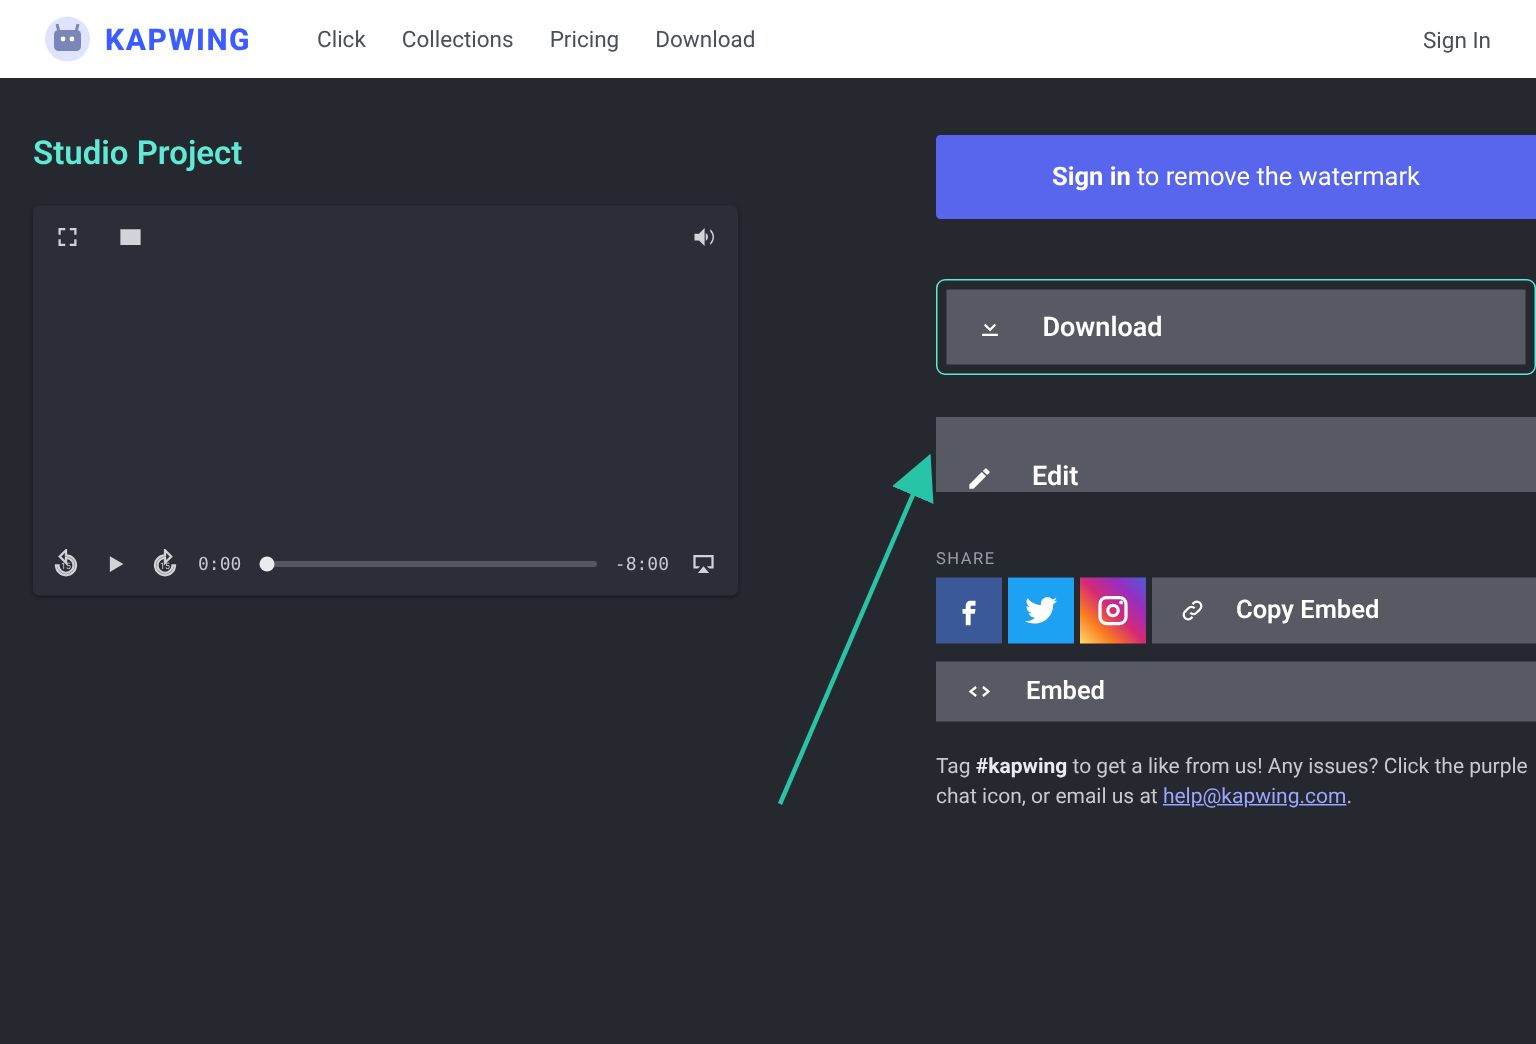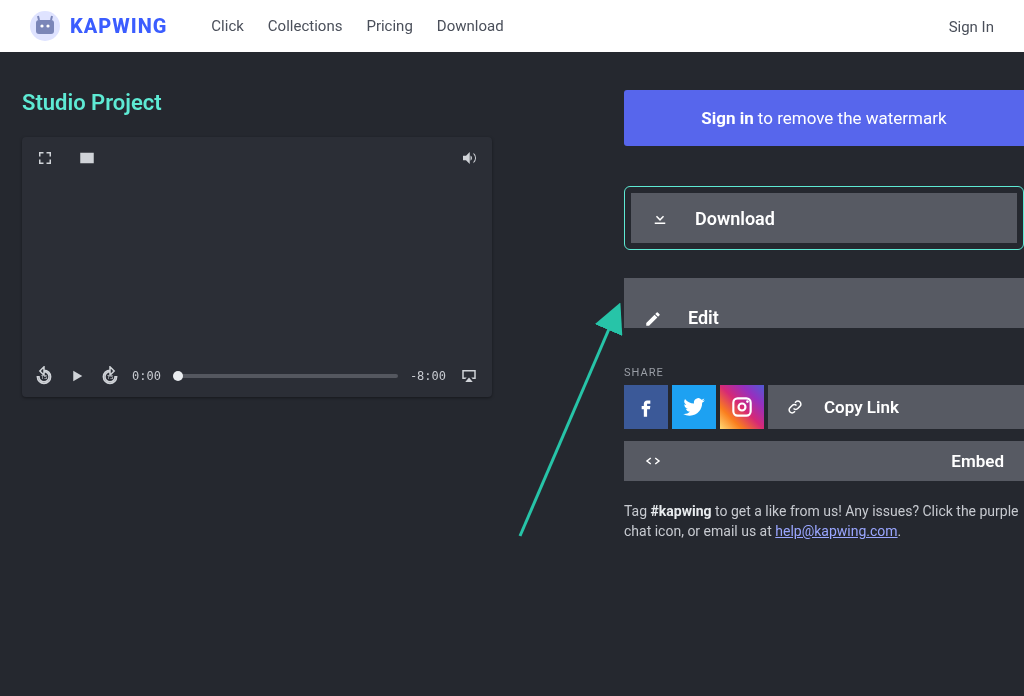--- a/index.html
+++ b/index.html
@@ -45,21 +45,21 @@
   .share-label{ font-size:11px; letter-spacing:1px; color:#9a9ea6; margin-top:18px; }
   .share-row{ display:flex; gap:4px; margin-top:6px; }
   .share-icon{ width:44px; height:44px; display:flex; align-items:center; justify-content:center; cursor:pointer; }
   .share-icon.fb{ background:#3b5998; }
   .share-icon.tw{ background:#1da1f2; }
   .share-icon.ig{ background:linear-gradient(45deg,#feda75,#fa7e1e,#d62976,#962fbf,#4f5bd5); }
   .share-icon svg{ width:26px; height:26px; fill:#fff; }
   .copy-btn{ flex:1; background:#575a63; color:#fff; display:flex; align-items:center; gap:20px; padding:0 18px; font-size:17px; font-weight:600; cursor:pointer; }
   .copy-btn svg{ width:18px; height:18px; stroke:#fff; fill:none; stroke-width:2; }
 
-  .embed-btn{ background:#575a63; color:#fff; height:40px; display:flex; align-items:center; gap:22px; padding:0 20px; font-size:17px; font-weight:600; margin-top:12px; cursor:pointer;justify-content:space-between; }
+  .embed-btn{ background:#575a63; color:#fff; height:40px; display:flex; align-items:center; gap:22px; padding:0 20px; font-size:17px; font-weight:600; margin-top:12px; cursor:pointer; }
   .embed-btn svg{ width:18px; height:18px; stroke:#fff; fill:none; stroke-width:2; }
 
   .footnote{ font-size:14px; color:#c7cad0; line-height:1.45; margin-top:20px; }
   .footnote a{ color:#9aa6ff; text-decoration:underline; }
   .footnote strong{ color:#e9ecef; }
 
   
   .arrow { position:absolute; left:500px; top:234px; width:140px; height:260px; pointer-events:none; }
   .arrow svg{ width:100%; height:100%; }
 </style>
@@ -193,21 +193,21 @@
           <svg viewBox="0 0 24 24">
               <rect x="4" y="4" width="16" height="16" rx="4" fill="none" stroke="#fff" stroke-width="2"></rect>
               <circle cx="12" cy="12" r="3.2" fill="none" stroke="#fff" stroke-width="2"></circle>
               <circle cx="17" cy="7" r="1.2"></circle>
             </svg>
         </div>
         <div class="copy-btn">
           <svg viewBox="0 0 24 24">
               <path d="M10 14a4 4 0 0 0 5.66 0l3-3a4 4 0 1 0-5.66-5.66l-1 1M14 10a4 4 0 0 0-5.66 0l-3 3a4 4 0 1 0 5.66 5.66l1-1"></path>
             </svg>
-          <span>Copy Link</span>
+          <span>Copy Embed</span>
         </div>
       </div>
 
       <div class="embed-btn">
         <svg viewBox="0 0 24 24">
             <path d="M9 8l-5 4 5 4M15 8l5 4-5 4"></path>
           </svg>
         <span>Embed</span>
       </div>
 

